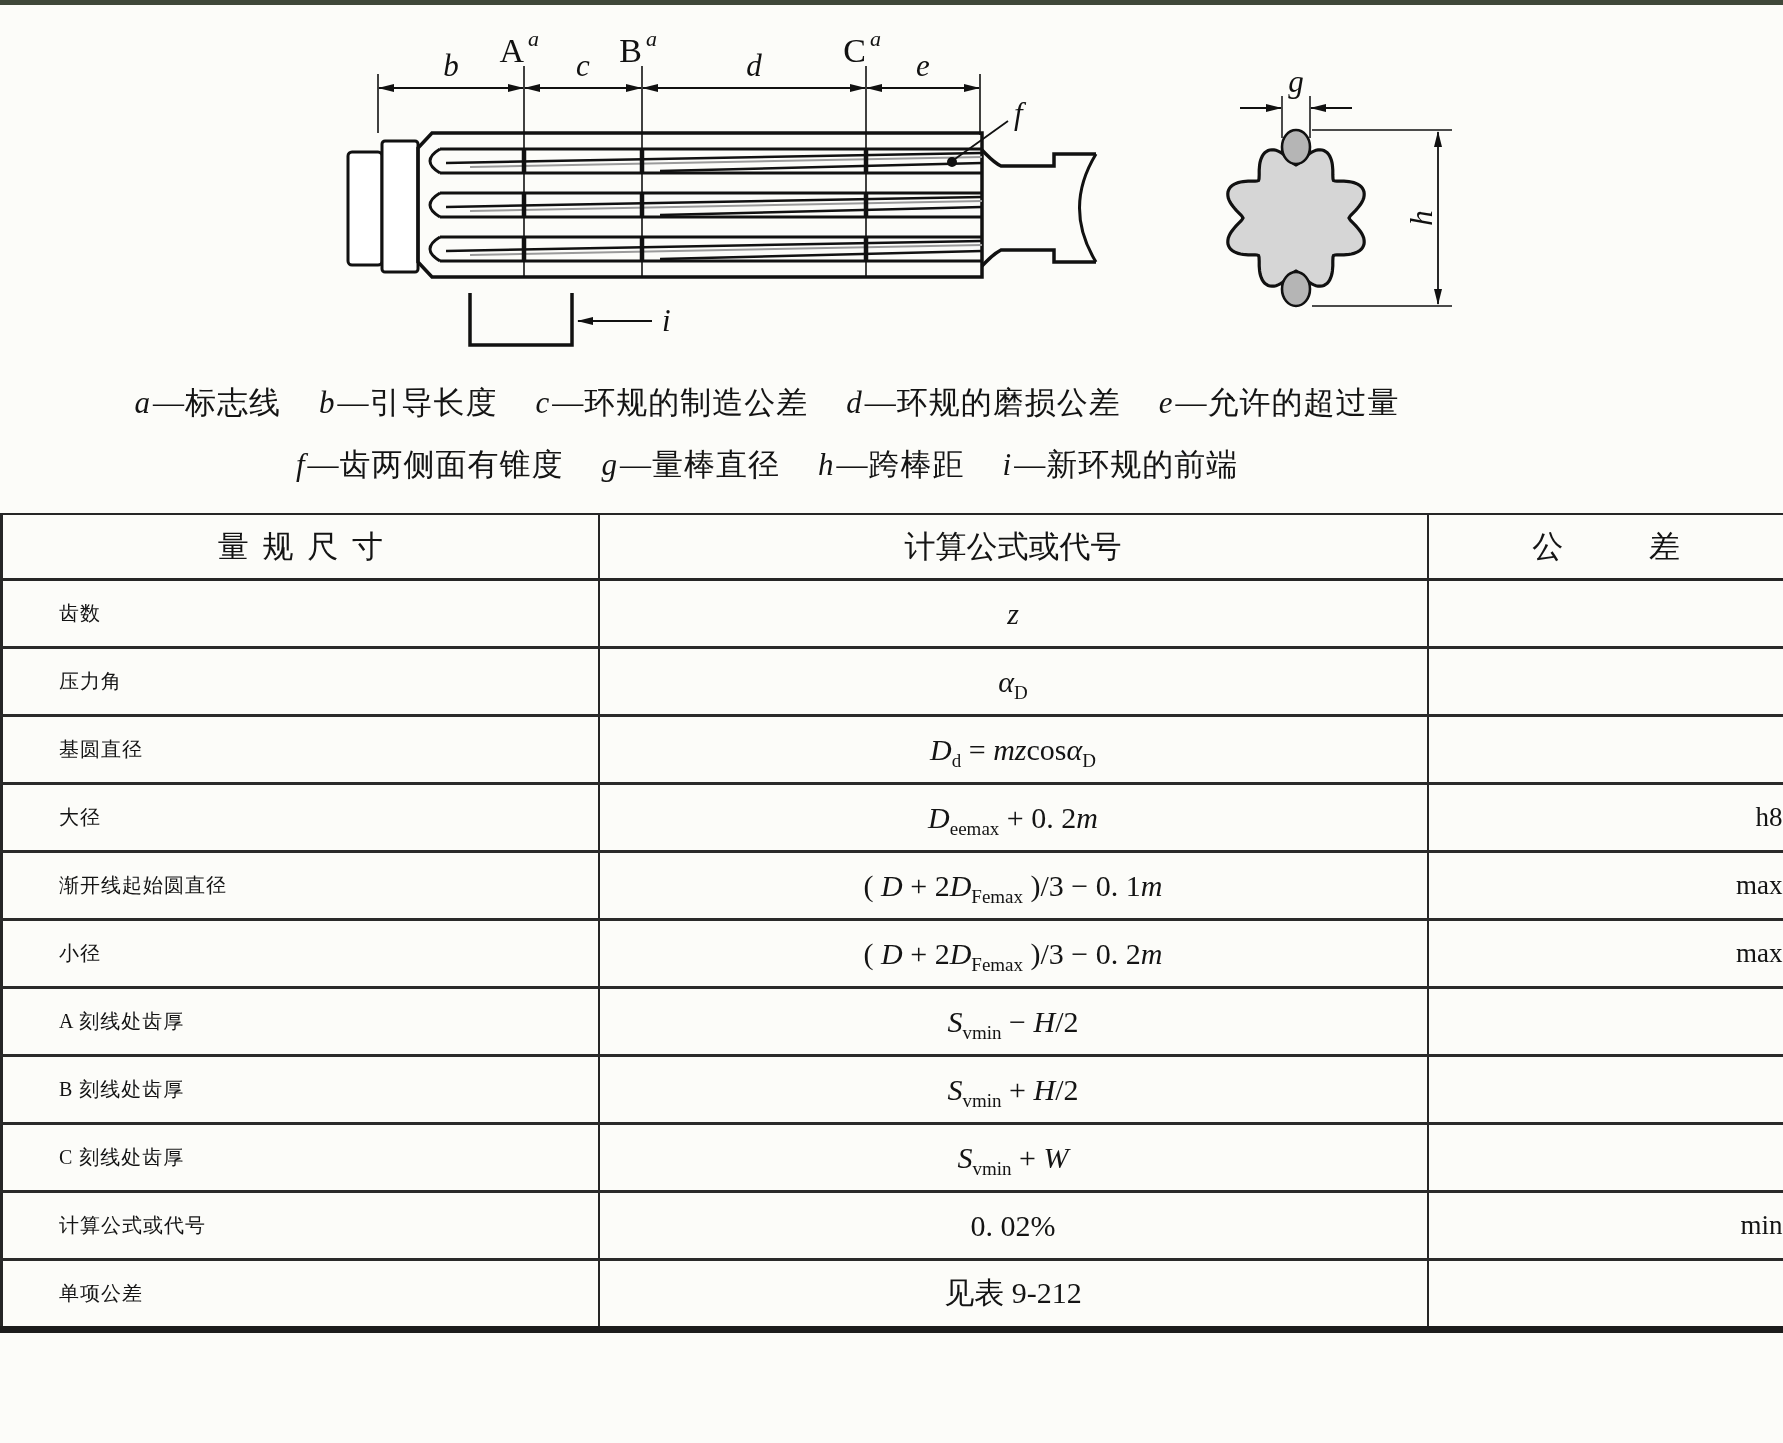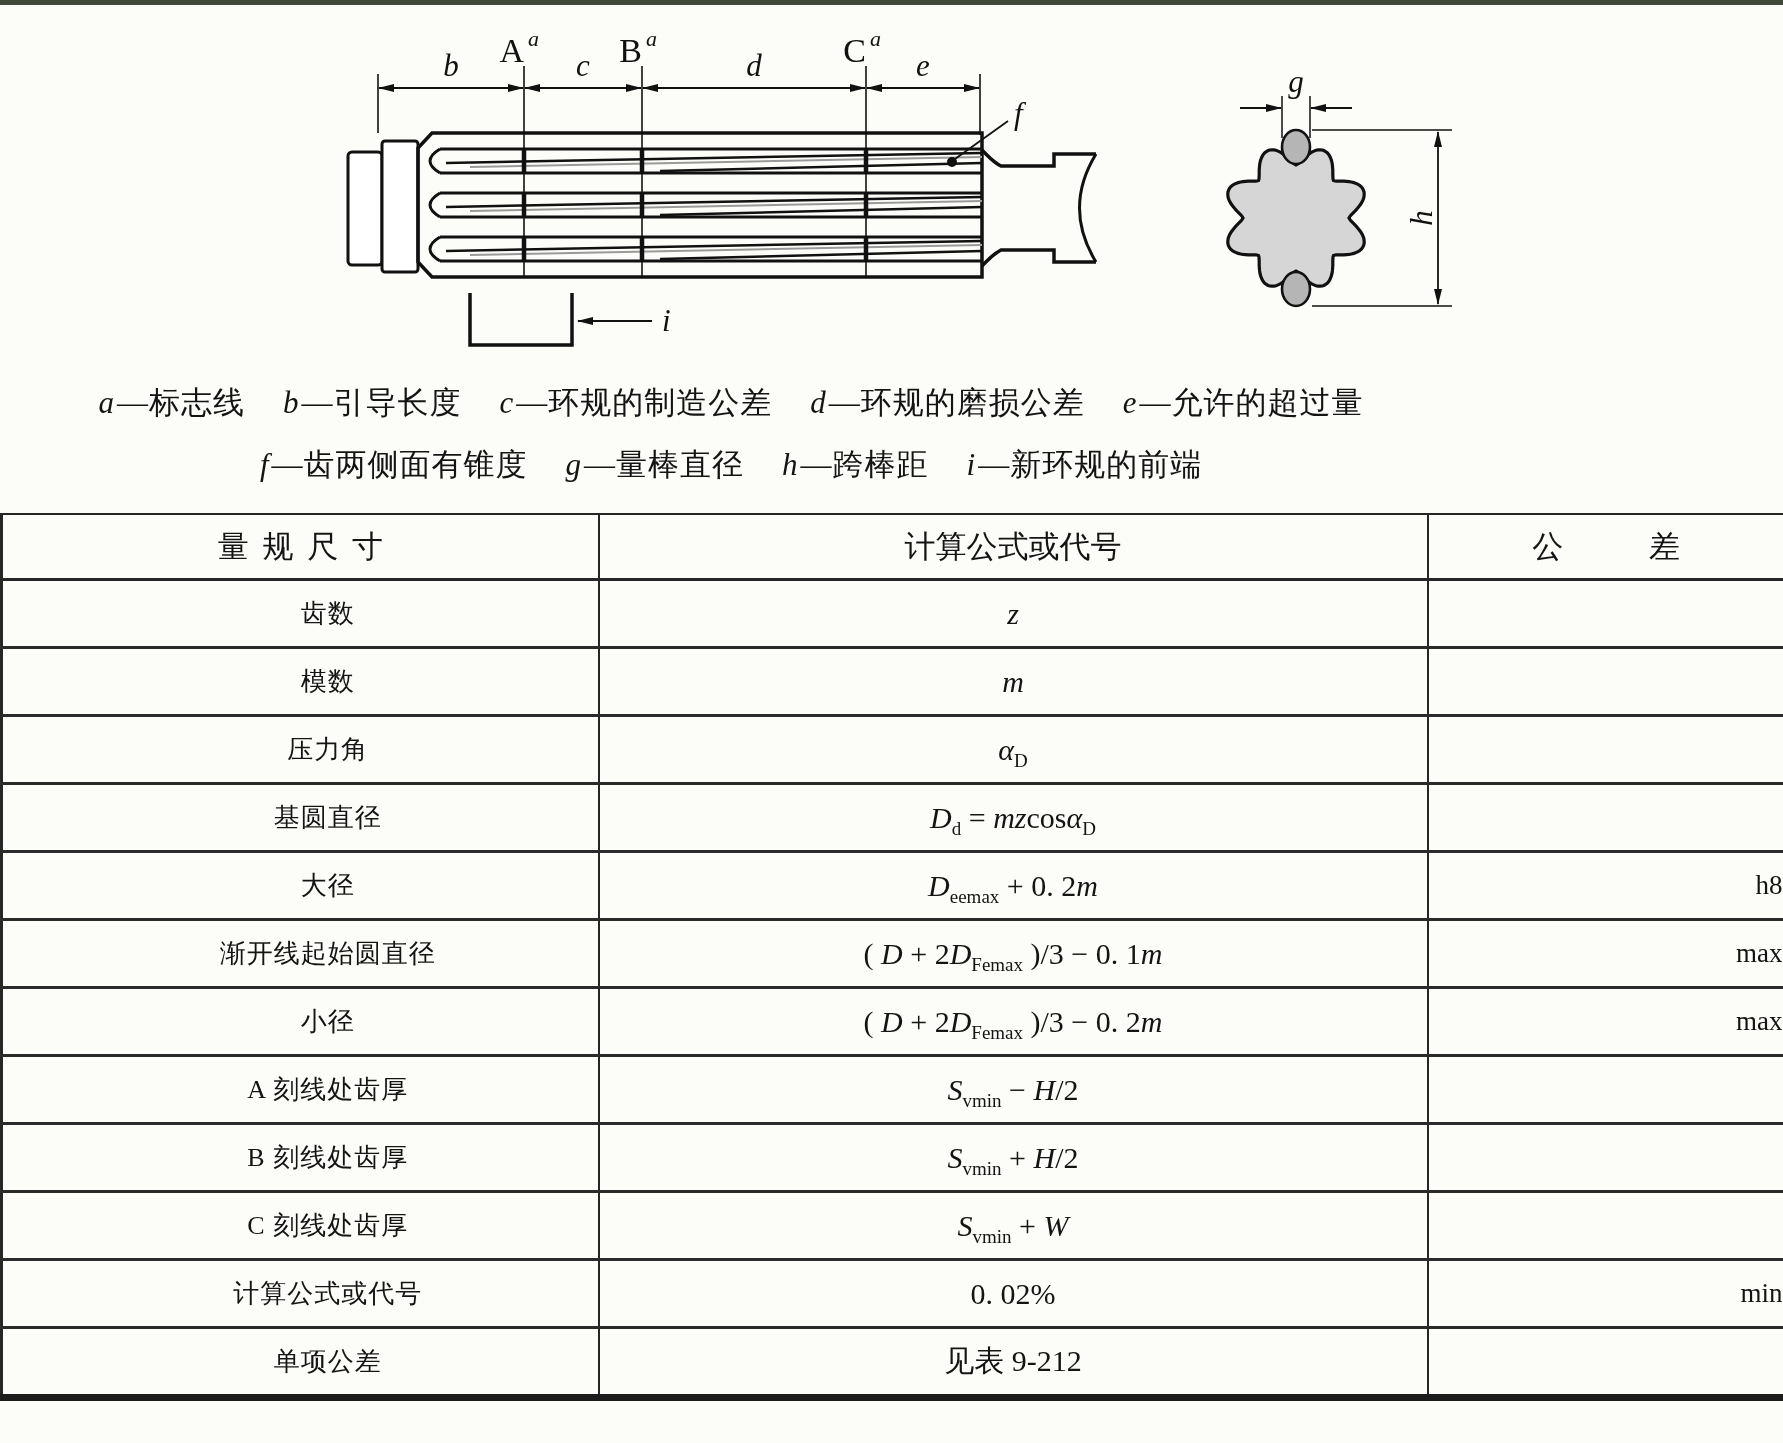--- a/index.html
+++ b/index.html
@@ -7,21 +7,21 @@
     width:1783px;height:1443px;position:relative;overflow:hidden;
     background:#fcfcf9;color:#141414;
     font-family:"Liberation Serif","DejaVu Serif",serif;
   }
   .edge-bar{position:absolute;top:0;left:0;width:1783px;height:5px;background:#3f4839;}
   #diagram{position:absolute;left:0;top:5px;}
 
   
   .legend-line{
     position:absolute;left:0;width:1462px;text-align:center;
-    font-size:31px;letter-spacing:1px;white-space:nowrap;
+    font-size:31px;letter-spacing:1px;white-space:nowrap;padding-left:36px;
   }
   #legend1{top:382px;}
   #legend2{top:444px;text-align:center;}
   .leg-item{margin:0 19px;}
   .leg-item i{font-family:"Liberation Serif","DejaVu Serif",serif;font-style:italic;padding-right:2px;}
 
   
   .spec-table-wrap{position:absolute;left:0;top:513px;width:1783px;}
   table.spec{
     width:1783px;border-collapse:collapse;table-layout:fixed;
@@ -30,21 +30,21 @@
   }
   col.c1{width:597px;} col.c2{width:829px;} col.c3{width:357px;}
   .spec th{
     height:61px;font-weight:normal;font-size:31px;
     border-bottom:3px solid #262626;
   }
   .spec th.h1{word-spacing:6px;}
   .spec th.h3{word-spacing:78px;margin-top:26px;}
   .spec td{height:63px;border-top:3px solid #2a2a2a;vertical-align:middle;}
   .spec td+td, .spec th+th{border-left:2px solid #262626;}
-  .spec td.name{font-size:26px;text-align:center;padding-left:56px;letter-spacing:1px;}
+  .spec td.name{font-size:20px;text-align:left;padding-left:56px;letter-spacing:1px;}
   .spec td.formula{font-size:30px;text-align:center;}
   .spec td.formula i{font-style:italic;}
   .spec td.formula sub{font-size:19px;vertical-align:-7px;line-height:0;}
   .spec td.tol{font-size:27px;text-align:right;}
 
   
   text{fill:#111;}
   .dimlab{font-family:"Liberation Serif","DejaVu Serif",serif;font-style:italic;font-size:31px;}
   .seclab{font-family:"Liberation Serif","DejaVu Serif",serif;font-size:34px;}
   .suplab{font-family:"Liberation Serif","DejaVu Serif",serif;font-style:italic;font-size:22px;}
@@ -177,25 +177,20 @@
         <th class="h3">公 差</th>
       </tr>
     </thead>
     <tbody id="spec-body">
         <tr>
           <td class="name">齿数</td>
           <td class="formula"><i>z</i></td>
           <td class="tol"></td>
         </tr>
         <tr>
-          <td class="name">模数</td>
-          <td class="formula"><i>m</i></td>
-          <td class="tol"></td>
-        </tr>
-        <tr>
           <td class="name">压力角</td>
           <td class="formula"><i>α</i><sub>D</sub></td>
           <td class="tol"></td>
         </tr>
         <tr>
           <td class="name">基圆直径</td>
           <td class="formula"><i>D</i><sub>d</sub> = <i>mz</i>cos<i>α</i><sub>D</sub></td>
           <td class="tol"></td>
         </tr>
         <tr>

